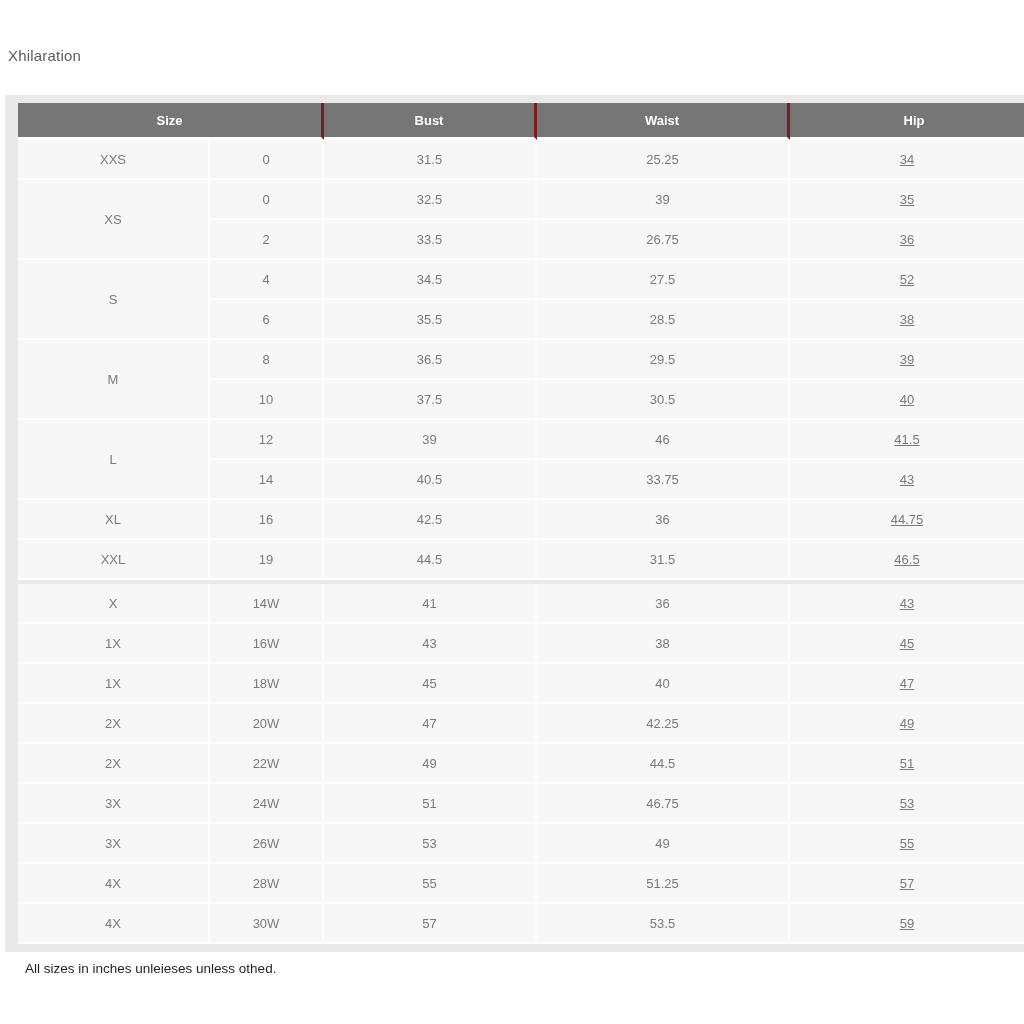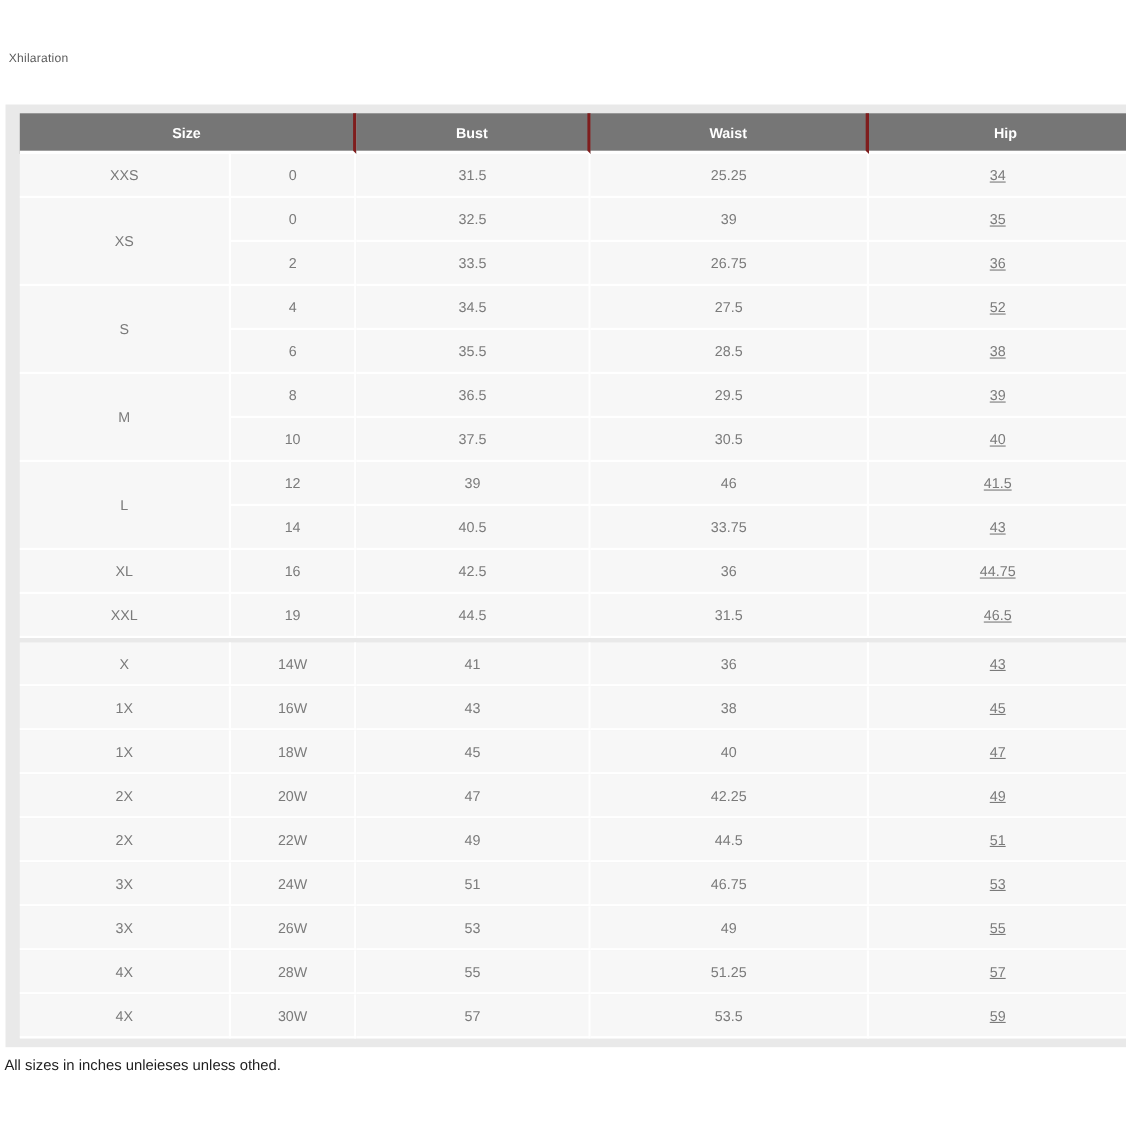--- a/index.html
+++ b/index.html
@@ -5,21 +5,21 @@
   html,body { margin:0; padding:0; }
   body {
     width:1024px; height:1024px;
     background:#ffffff;
     font-family:"Liberation Sans","DejaVu Sans",sans-serif;
     position:relative;
     overflow:hidden;
   }
   .brand {
     position:absolute; left:8px; top:47px;
-    font-size:11px; color:#5c5c5c; letter-spacing:0.2px;
+    font-size:15px; color:#5c5c5c; letter-spacing:0.2px;
   }
   .table-wrap {
     position:absolute; left:5px; top:95px; width:1019px;
     background:#e9e9e9;
     padding:8px 0 8px 13px;
     box-sizing:border-box;
   }
   table.size-chart {
     border-collapse:separate; border-spacing:0;
     width:1006px; table-layout:fixed;
@@ -39,21 +39,21 @@
     text-align:center; vertical-align:middle;
     height:38px; padding:0;
     border-right:2px solid #ffffff;
     border-bottom:2px solid #ffffff;
   }
   table.size-chart td.last { border-right:0;text-decoration:underline; }
   table.size-chart tr.gap td {
     background:#e9e9e9; height:4px; border:0;
   }
   .footnote {
-    position:absolute; left:4px; top:961px;
+    position:absolute; left:25px; top:961px;
     font-size:13.5px; color:#1f1f1f;
   }
 </style>
 </head>
 <body>
 
 <div class="brand">Xhilaration</div>
 
 <div class="table-wrap">
   <table class="size-chart">

